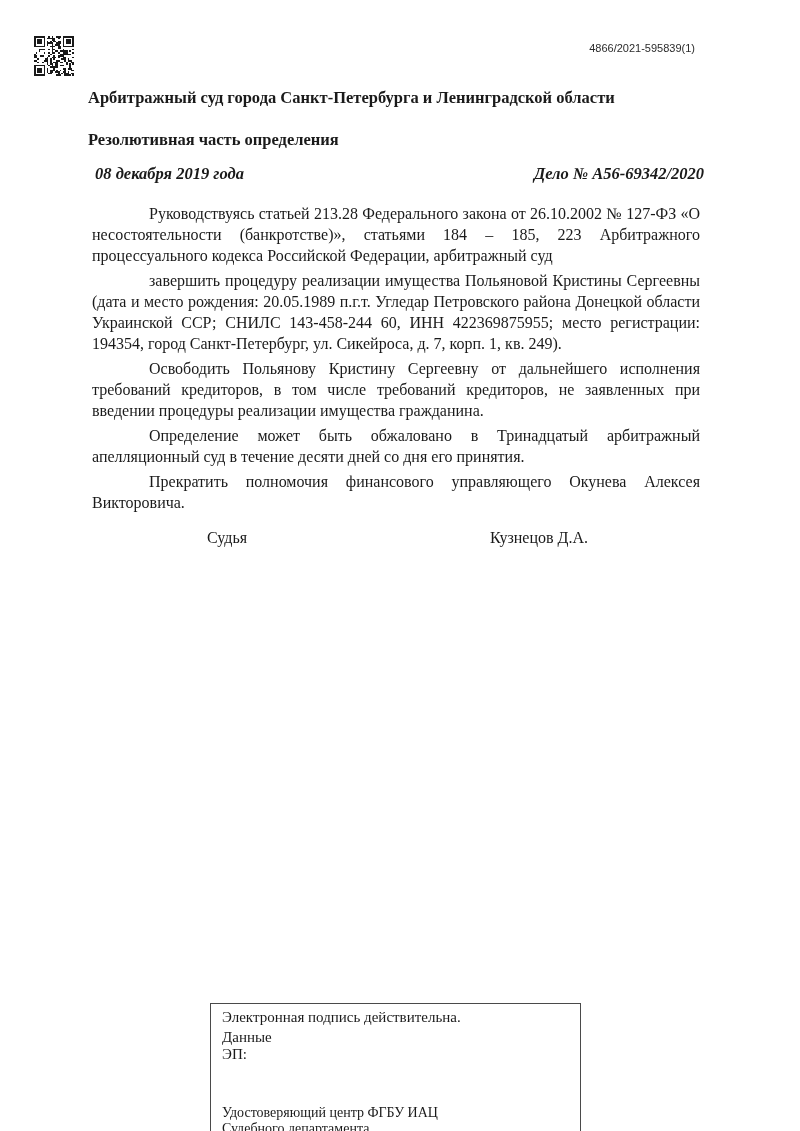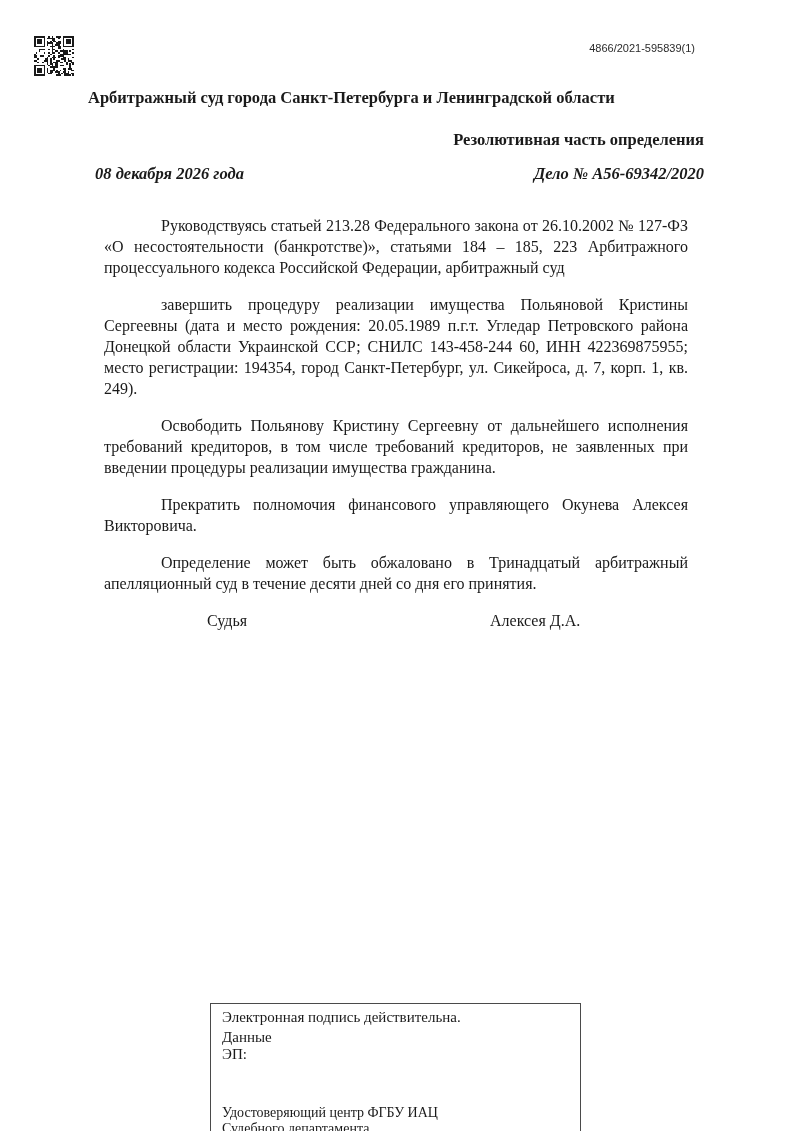--- a/index.html
+++ b/index.html
@@ -19,33 +19,33 @@
     position:absolute;top:42px;right:105px;
     font-family:"Liberation Sans","DejaVu Sans",sans-serif;
     font-size:11px;color:#2b2b2b;letter-spacing:0;
   }
   .court-title{
     position:absolute;top:88px;left:88px;width:616px;
     text-align:left;font-weight:bold;font-size:16.5px;line-height:20px;
   }
   .doc-type{
     position:absolute;top:130px;left:88px;width:616px;
-    text-align:right;font-weight:bold;font-size:16.5px;line-height:20px;
+    text-align:left;font-weight:bold;font-size:16.5px;line-height:20px;
   }
   .date-row{
     position:absolute;top:163px;left:88px;width:616px;
     display:flex;justify-content:space-between;
     font-weight:bold;font-style:italic;font-size:16.5px;line-height:21px;
   }
   .date-row .date{margin-left:7px;}
   .body-text{
     position:absolute;top:199px;left:88px;width:616px;
     font-size:16px;line-height:21px;text-align:justify;
   }
-  .body-text p{margin:16px;text-indent:57px;}
+  .body-text p{margin:4px;text-indent:57px;}
   .body-text p.resolution{text-align:center;text-indent:0;font-weight:bold;}
   .judge-row{position:relative;height:21px;margin-top:14px;text-align:right;}
   .judge-row .judge-label{position:absolute;left:119px;top:0;}
   .judge-row .judge-name{position:absolute;left:402px;top:0;}
   .sig-box{
     position:absolute;left:210px;top:1003px;width:371px;
     box-sizing:border-box;border:1px solid #4a4a4a;
     padding:4px 10px 6px 11px;
     background:#fff;
   }
@@ -269,33 +269,33 @@
     </svg>
   </div>
 
   <div class="doc-number">4866/2021-595839(1)</div>
 
   <div class="court-title">Арбитражный суд города Санкт-Петербурга и Ленинградской области</div>
 
   <div class="doc-type">Резолютивная часть определения</div>
 
   <div class="date-row">
-    <span class="date">08 декабря 2026 года</span>
+    <span class="date">08 декабря 2019 года</span>
     <span class="case">Дело № А56-69342/2020</span>
   </div>
 
   <div class="body-text">
     <p>Руководствуясь статьей 213.28 Федерального закона от 26.10.2002 № 127-ФЗ «О несостоятельности (банкротстве)», статьями 184 – 185, 223 Арбитражного процессуального кодекса Российской Федерации, арбитражный суд</p>
     <p>завершить процедуру реализации имущества Польяновой Кристины Сергеевны (дата и место рождения: 20.05.1989 п.г.т. Угледар Петровского района Донецкой области Украинской ССР; СНИЛС 143-458-244 60, ИНН 422369875955; место регистрации: 194354, город Санкт-Петербург, ул. Сикейроса, д. 7, корп. 1, кв. 249).</p>
     <p>Освободить Польянову Кристину Сергеевну от дальнейшего исполнения требований кредиторов, в том числе требований кредиторов, не заявленных при введении процедуры реализации имущества гражданина.</p>
+    <p>Определение может быть обжаловано в Тринадцатый арбитражный апелляционный суд в течение десяти дней со дня его принятия.</p>
     <p>Прекратить полномочия финансового управляющего Окунева Алексея Викторовича.</p>
-    <p>Определение может быть обжаловано в Тринадцатый арбитражный апелляционный суд в течение десяти дней со дня его принятия.</p>
     <div class="judge-row">
       <span class="judge-label">Судья</span>
-      <span class="judge-name">Алексея Д.А.</span>
+      <span class="judge-name">Кузнецов Д.А.</span>
     </div>
   </div>
 
   <div class="sig-box">
     <p class="sig-valid">Электронная подпись действительна.</p>
     <div class="sig-row">
       <span class="sig-label">Данные ЭП:</span>
       <div class="sig-details">
         <div>Удостоверяющий центр ФГБУ ИАЦ Судебного департамента</div>
         <div>Дата 22.10.2021 7:36:53</div>

